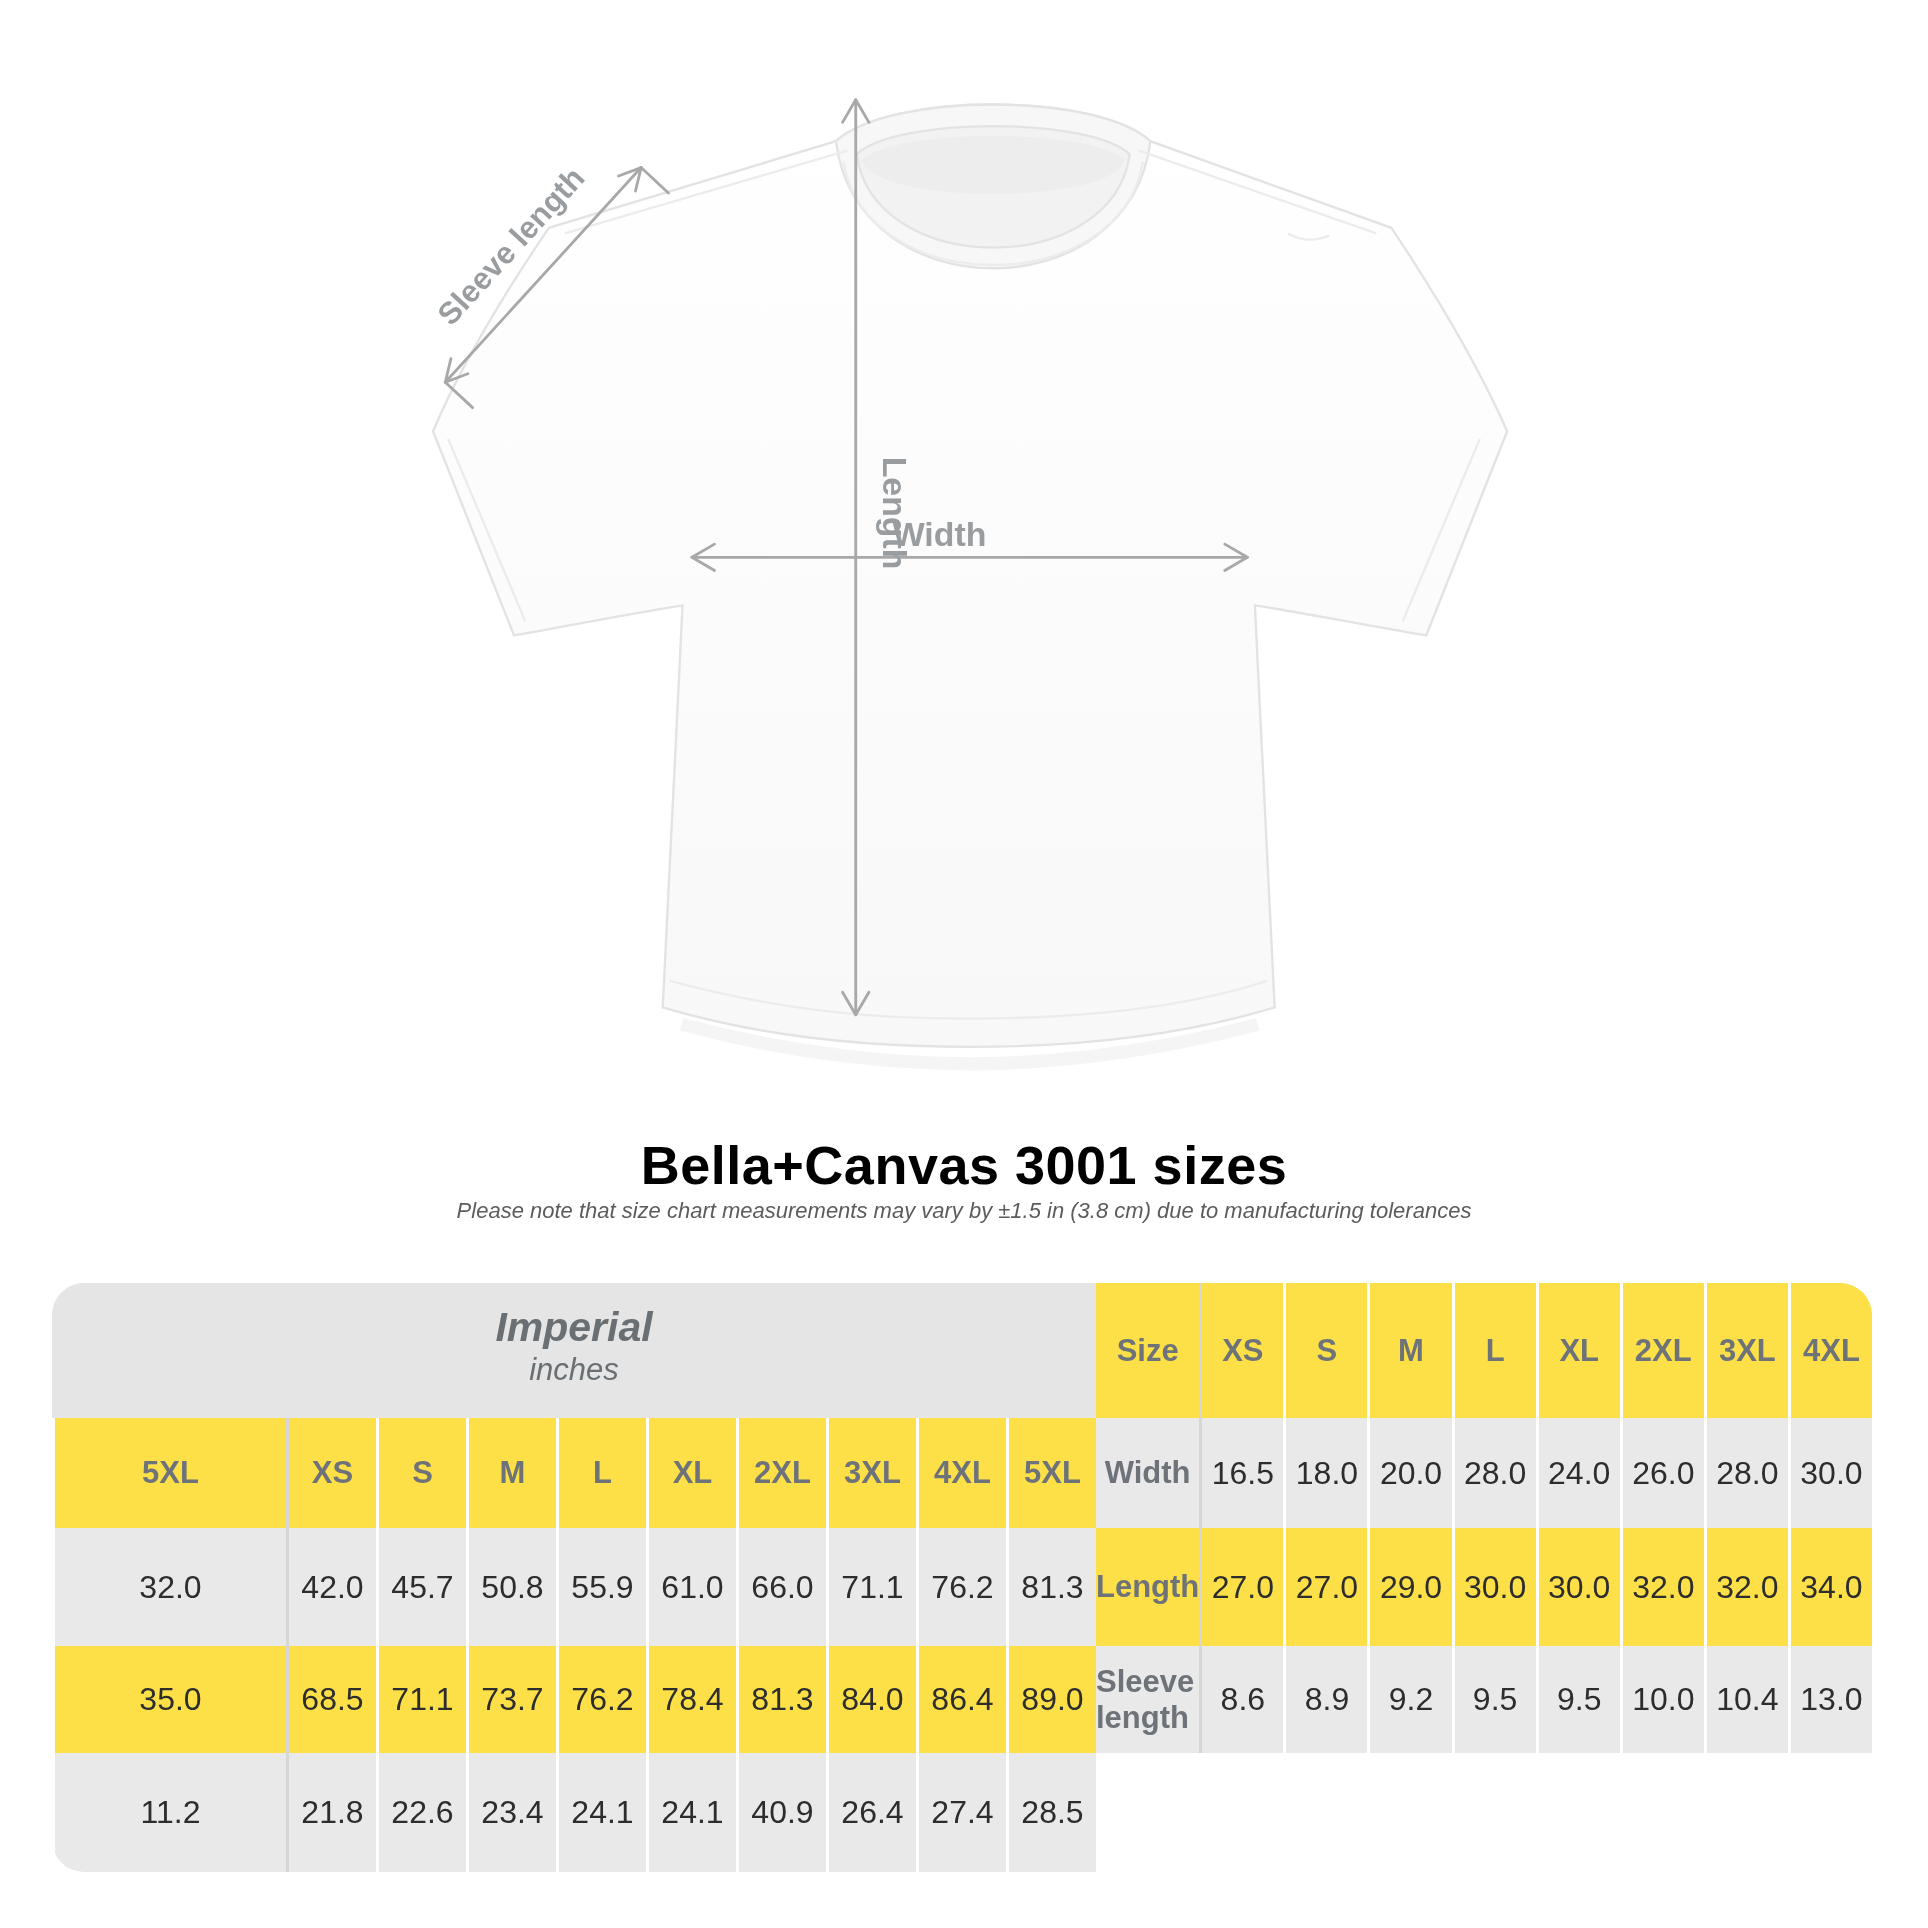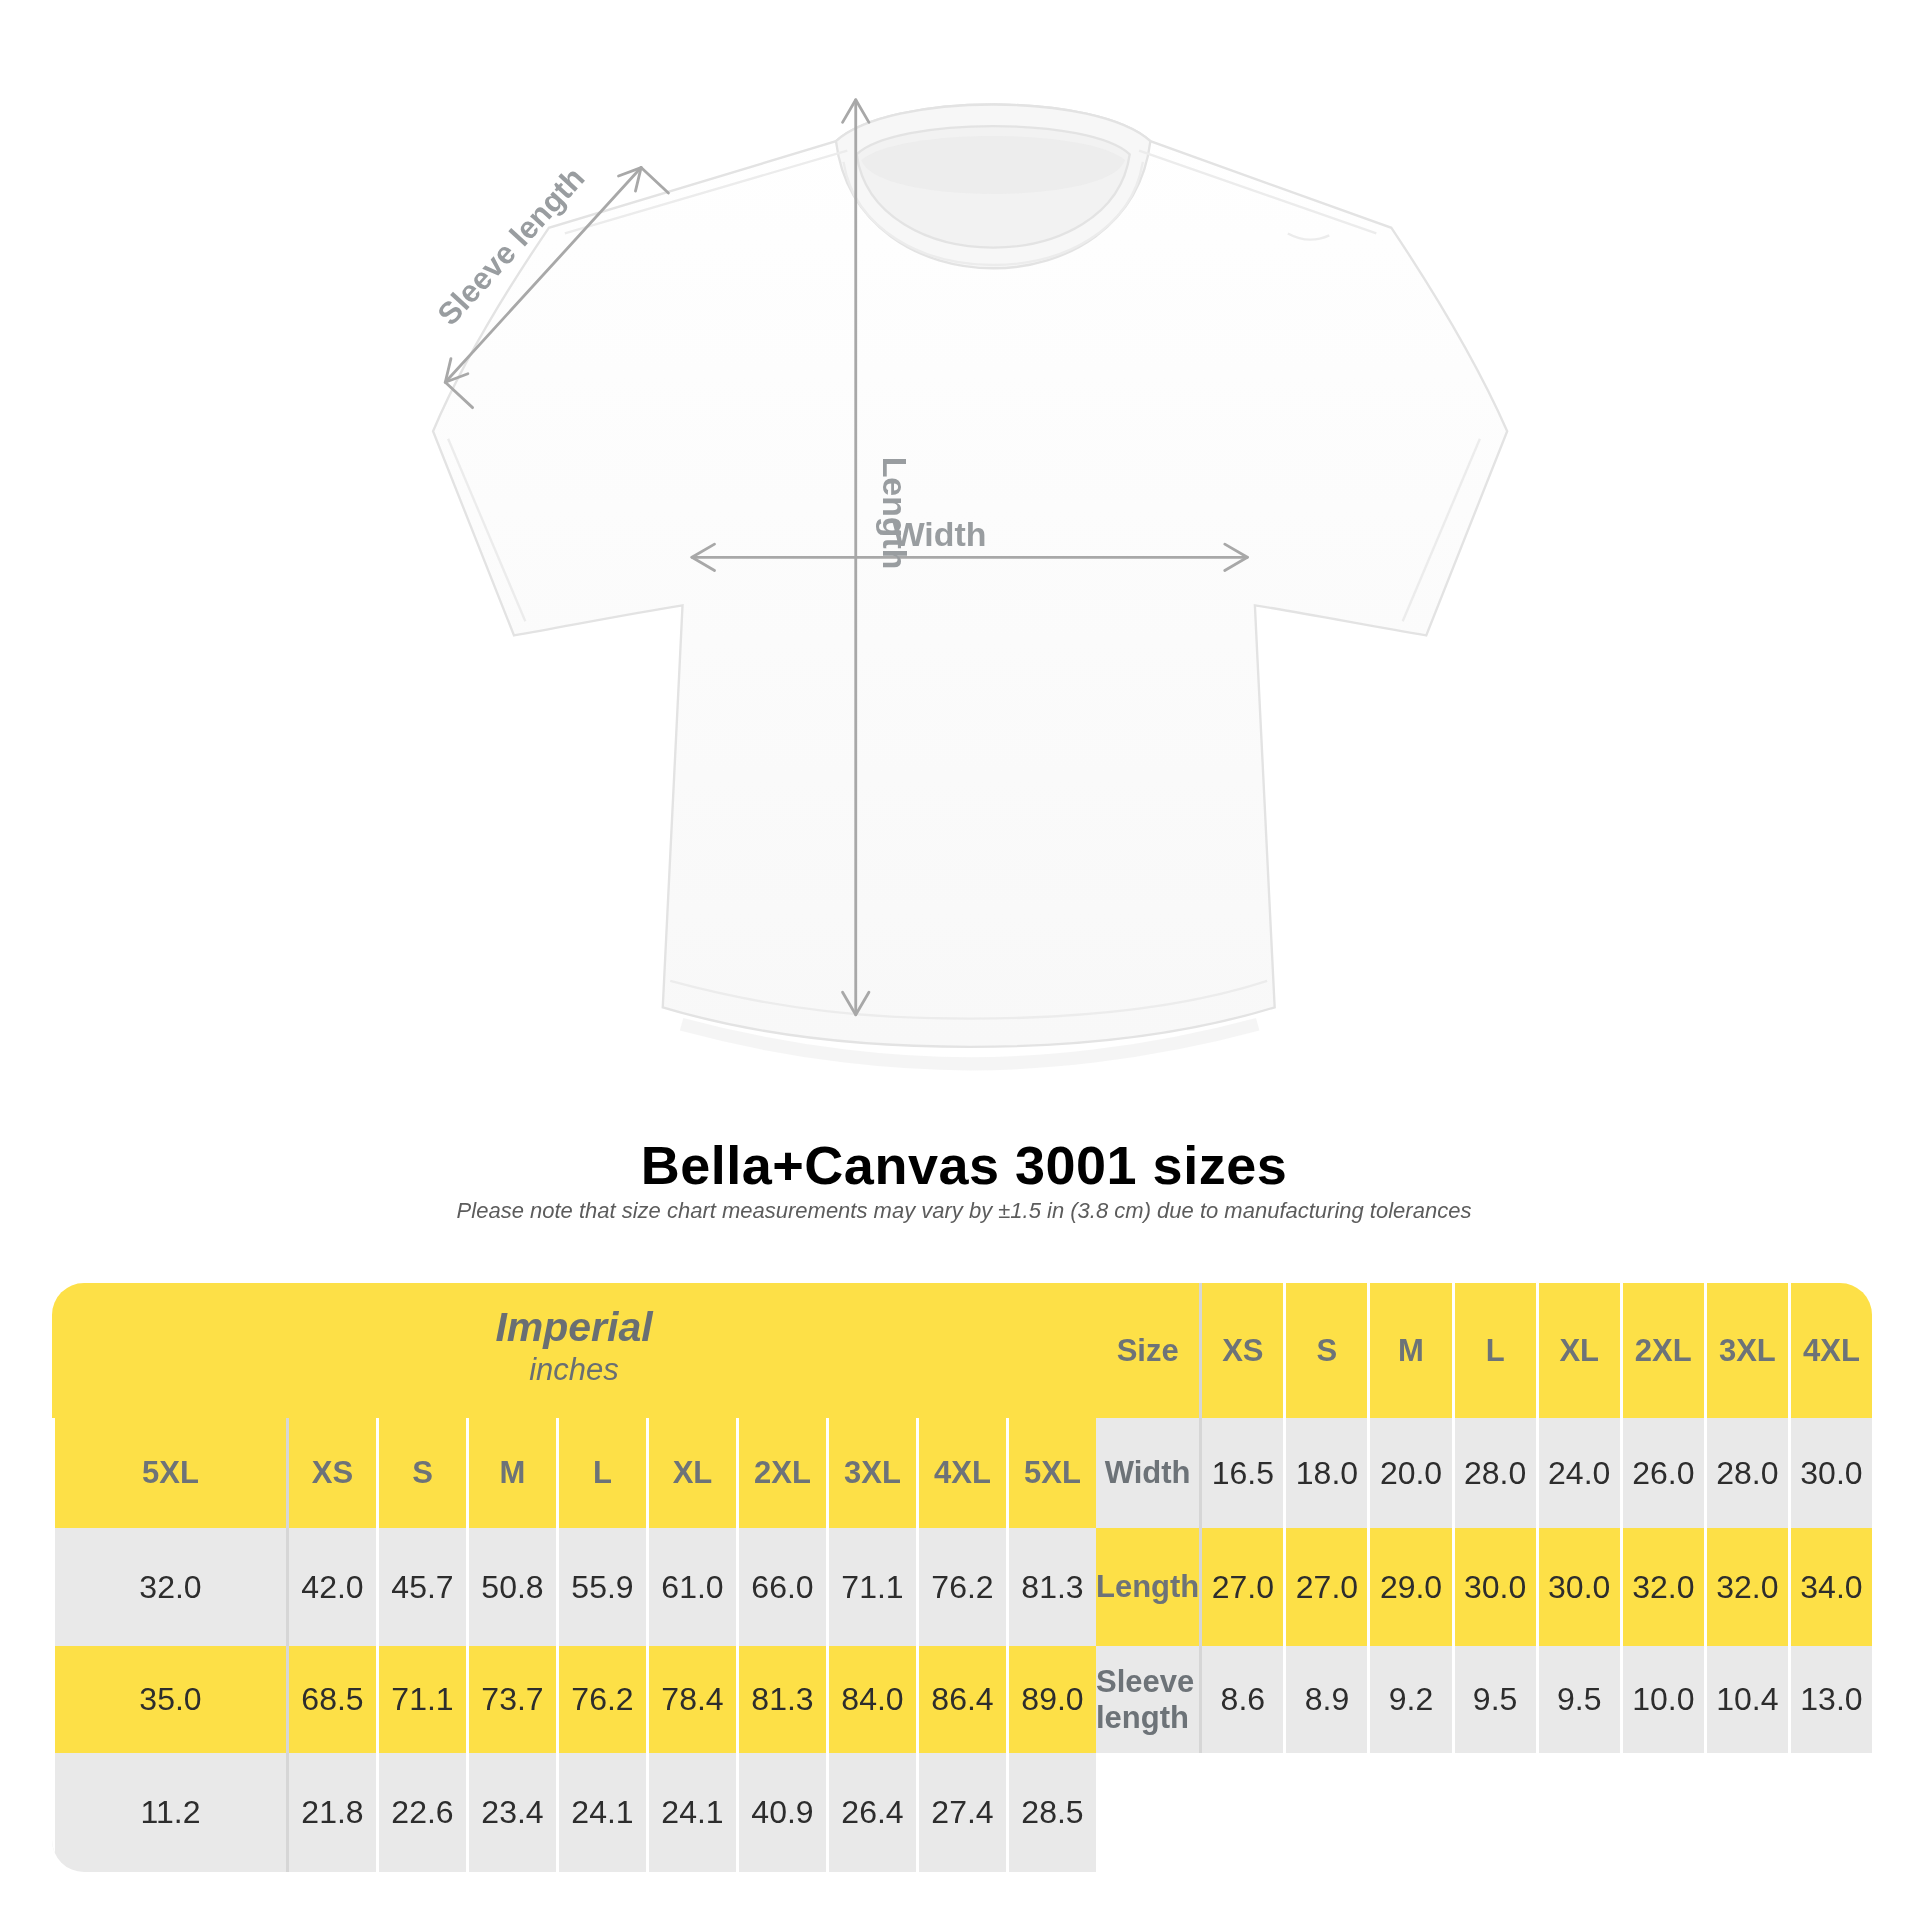--- a/index.html
+++ b/index.html
@@ -11,21 +11,21 @@
   #title{left:0;top:1134px;width:1928px;text-align:center;
          font-size:54px;font-weight:700;color:#000000;letter-spacing:0.5px;}
   #subtitle{left:0;top:1198px;width:1928px;text-align:center;
          font-size:22px;font-style:italic;color:#5c5c5c;}
 
   
   #chart{left:52px;top:1283px;width:1820px;height:589px;border-radius:32px;
          overflow:hidden;display:grid;background:#ffffff;
          grid-template-columns:234px repeat(9,90px) repeat(9,1fr);
          grid-template-rows:135px 110px 118px 107px 119px;}
-  .band{background:#fde047;display:flex;flex-direction:column;align-items:center;
+  .band{background:#e5e5e5;display:flex;flex-direction:column;align-items:center;
         justify-content:center;gap:1px;padding-bottom:9.4px;color:#696f73;}
   .band .g-name{font-size:41px;font-weight:700;font-style:italic;}
   .band .g-unit{font-size:31px;font-style:italic;}
   .band-a{grid-row:1;grid-column:1 / span 10;}
   .band-b{grid-row:1;grid-column:11 / span 9;}
   .cell{display:flex;align-items:center;justify-content:center;
         font-size:32px;color:#2d2d2d;}
   .hdr{font-weight:700;color:#6d7378;font-size:31px;}
   .lab{font-weight:700;color:#6d7378;font-size:31px;}
   .r0{background:#fde047;text-align:center;}

